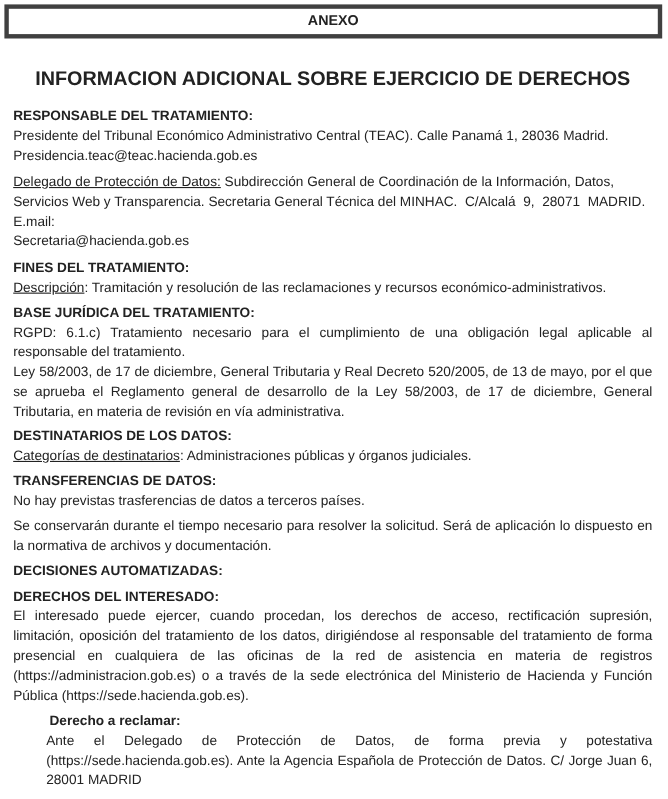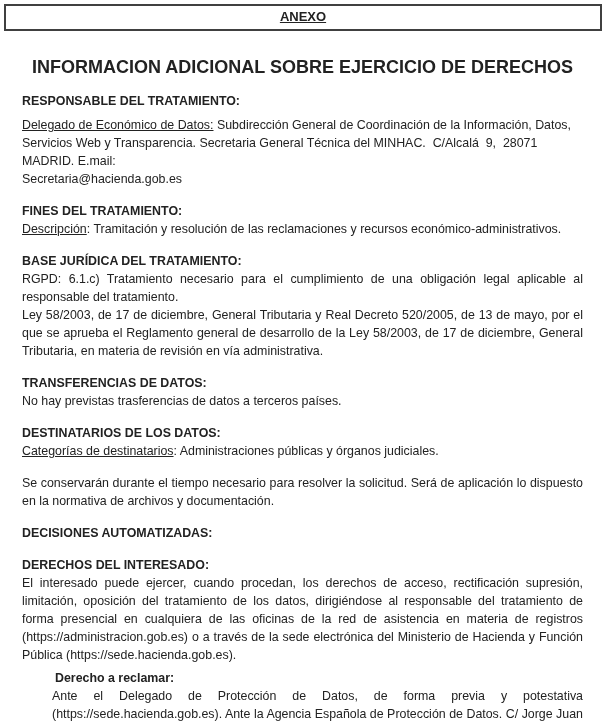--- a/index.html
+++ b/index.html
@@ -13,36 +13,35 @@
     box-sizing: border-box;
     width: 607px;
     height: 726px;
     overflow: hidden;
     padding: 4px 10px 0 8px;
     background: #ffffff;
   }
   .anexo-box {
     box-sizing: border-box;
     margin: 0 -5px 0 -4px;
-    border: 2px solid #404040;
+    border: 4px solid #404040;
     padding: 3px 0 4px 0;
     text-align: center;
     font-weight: bold;
     font-size: 13px;
     line-height: 16px;
-    text-decoration: underline;
   }
   .doc-title {
     margin: 28px 0 17px 0;
     text-align: center;
     font-weight: bold;
     font-size: 18px;
     line-height: 16px;
   }
-  .sec { margin: 14px; }
+  .sec { margin: 4px; }
   .h {
     margin: 0;
     font-size: 12.4px;
     line-height: 18px;
     font-weight: bold;
   }
   .p {
     margin: 0;
     font-size: 12.4px;
     line-height: 18px;
@@ -63,42 +62,43 @@
 <div class="page">
 
   <div class="anexo-box">
     <span>ANEXO</span>
   </div>
 
   <div class="doc-title">INFORMACION ADICIONAL SOBRE EJERCICIO DE DERECHOS</div>
 
   <section class="sec">
     <h2 class="h">RESPONSABLE DEL TRATAMIENTO:</h2>
-    <p class="p gap6"><span class="u">Delegado de Económico de Datos:</span><span class="prewrap"> Subdirección General de Coordinación de la Información, Datos, Servicios Web y Transparencia. Secretaria General Técnica del MINHAC.  C/Alcalá  9,  28071  MADRID. E.mail:</span><span class="block">Secretaria@hacienda.gob.es</span></p>
+    <p class="p"><span>Presidente del Tribunal Económico Administrativo Central (TEAC). Calle Panamá 1, 28036 Madrid.</span><span class="block">Presidencia.teac@teac.hacienda.gob.es</span></p>
+    <p class="p gap6"><span class="u">Delegado de Protección de Datos:</span><span class="prewrap"> Subdirección General de Coordinación de la Información, Datos, Servicios Web y Transparencia. Secretaria General Técnica del MINHAC.  C/Alcalá  9,  28071  MADRID. E.mail:</span><span class="block">Secretaria@hacienda.gob.es</span></p>
   </section>
 
   <section class="sec gap6">
     <h2 class="h">FINES DEL TRATAMIENTO:</h2>
     <p class="p"><span class="u">Descripción</span><span>: Tramitación y resolución de las reclamaciones y recursos económico-administrativos.</span></p>
   </section>
 
   <section class="sec gap5">
     <h2 class="h">BASE JURÍDICA DEL TRATAMIENTO:</h2>
     <p class="p j">RGPD: 6.1.c) Tratamiento necesario para el cumplimiento de una obligación legal aplicable al responsable del tratamiento.</p>
     <p class="p j">Ley 58/2003, de 17 de diciembre, General Tributaria y Real Decreto 520/2005, de 13 de mayo, por el que se aprueba el Reglamento general de desarrollo de la Ley 58/2003, de 17 de diciembre, General Tributaria, en materia de revisión en vía administrativa.</p>
   </section>
 
+  <section class="sec">
+    <h2 class="h">DESTINATARIOS DE LOS DATOS:</h2>
+    <p class="p"><span class="u">Categorías de destinatarios</span><span>: Administraciones públicas y órganos judiciales.</span></p>
+  </section>
+
   <section class="sec gap5">
     <h2 class="h">TRANSFERENCIAS DE DATOS:</h2>
     <p class="p">No hay previstas trasferencias de datos a terceros países.</p>
-  </section>
-
-  <section class="sec">
-    <h2 class="h">DESTINATARIOS DE LOS DATOS:</h2>
-    <p class="p"><span class="u">Categorías de destinatarios</span><span>: Administraciones públicas y órganos judiciales.</span></p>
   </section>
 
   <section class="sec gap5">
     <p class="p j">Se conservarán durante el tiempo necesario para resolver la solicitud. Será de aplicación lo dispuesto en la normativa de archivos y documentación.</p>
   </section>
 
   <section class="sec gap5">
     <h2 class="h">DECISIONES AUTOMATIZADAS:</h2>
   </section>
 

